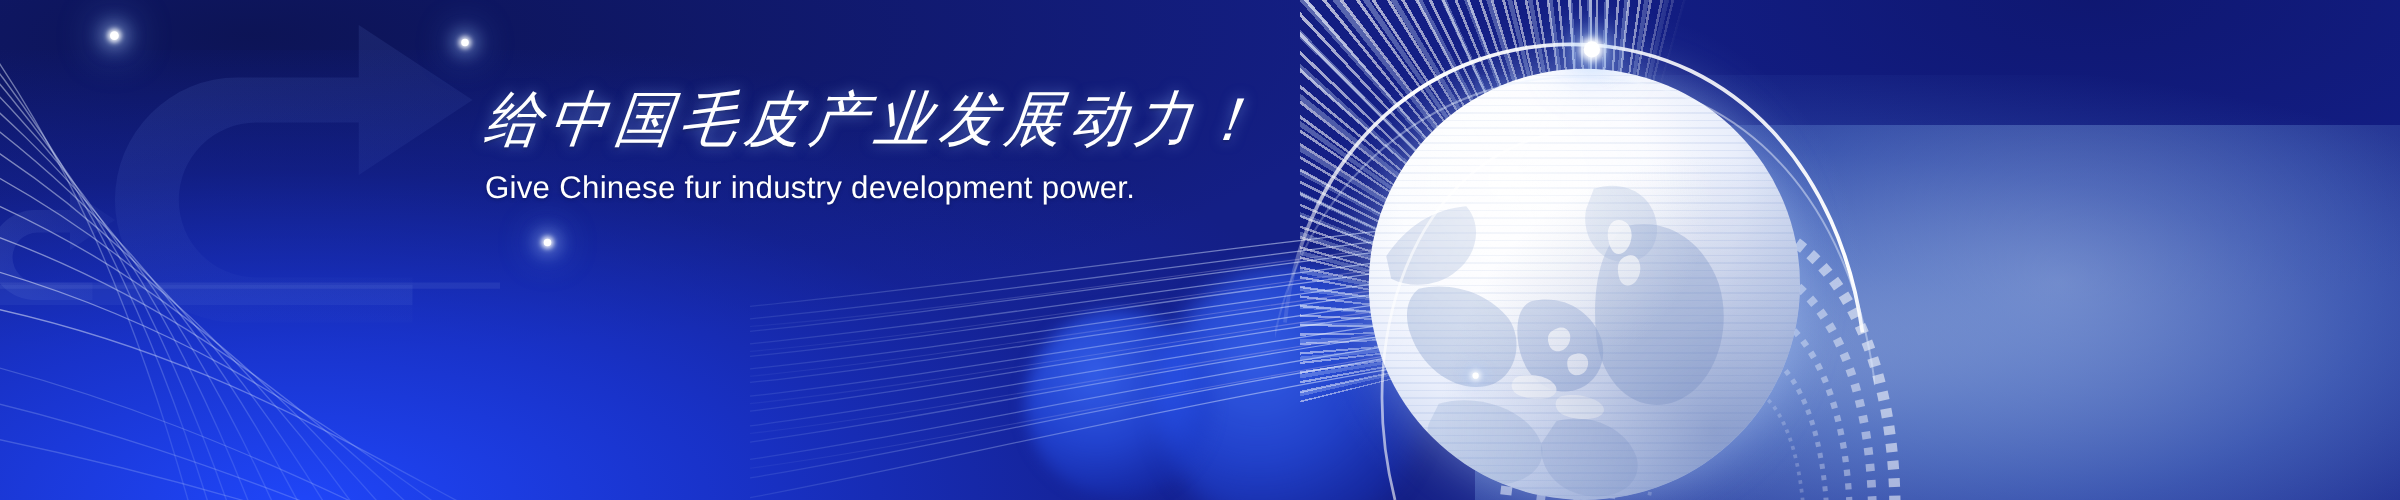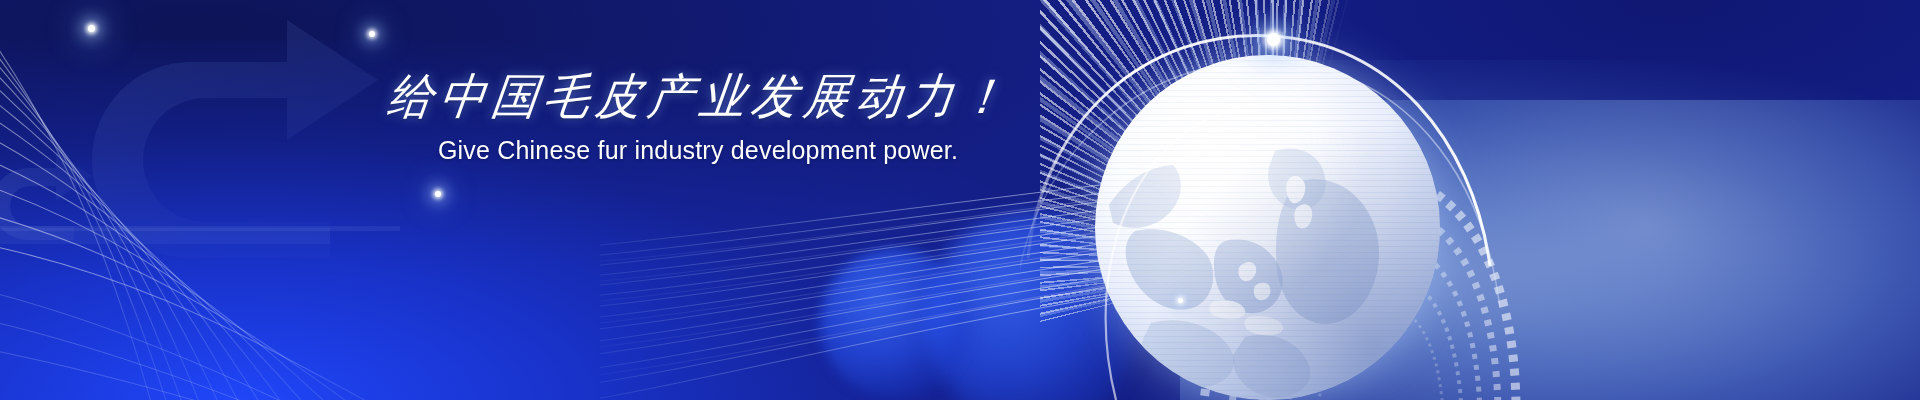--- a/index.html
+++ b/index.html
@@ -227,21 +227,20 @@
     transform-origin: left center;
   }
   .headline-en {
     margin-top: 16px;
     font-family: "Liberation Sans", sans-serif;
     font-size: 25px;
     color: #ffffff;
     letter-spacing: 0.2px;
     white-space: nowrap;
     text-shadow: 0 1px 3px rgba(8,18,70,0.55);
-    text-align: center;
   }
 </style>
 </head>
 <body>
 
 <div id="banner">
 
   <div class="bg-base"></div>
   <div class="bg-topleft-dark"></div>
   <div class="bg-topright-dark"></div>

